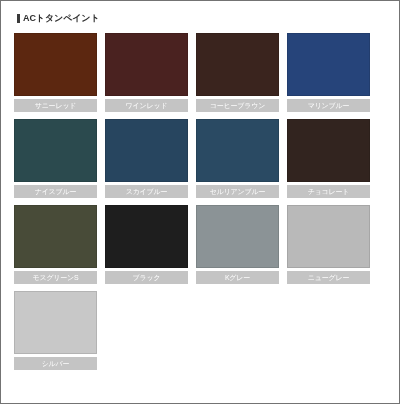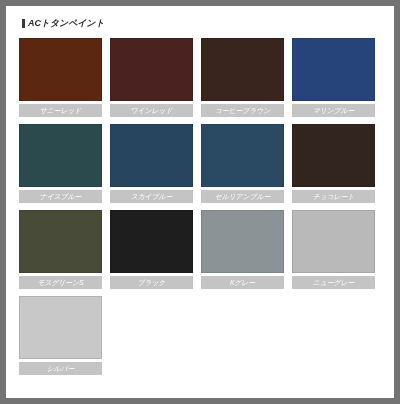--- a/index.html
+++ b/index.html
@@ -10,23 +10,22 @@
     background: #ffffff;
     font-family: "Liberation Sans", "DejaVu Sans", sans-serif;
     overflow: hidden;
   }
 
   .page {
     position: relative;
     width: 400px;
     height: 404px;
     background: #ffffff;
-    border: 6px solid #737373;
+    border: 1px solid #737373;
     padding: 8px 13px 0 13px;
-    font-style: italic;
   }
 
   
   .title-row {
     display: flex;
     align-items: center;
     height: 14px;
     margin: 2px 0 8px 3px;
   }
   .title-bar {

